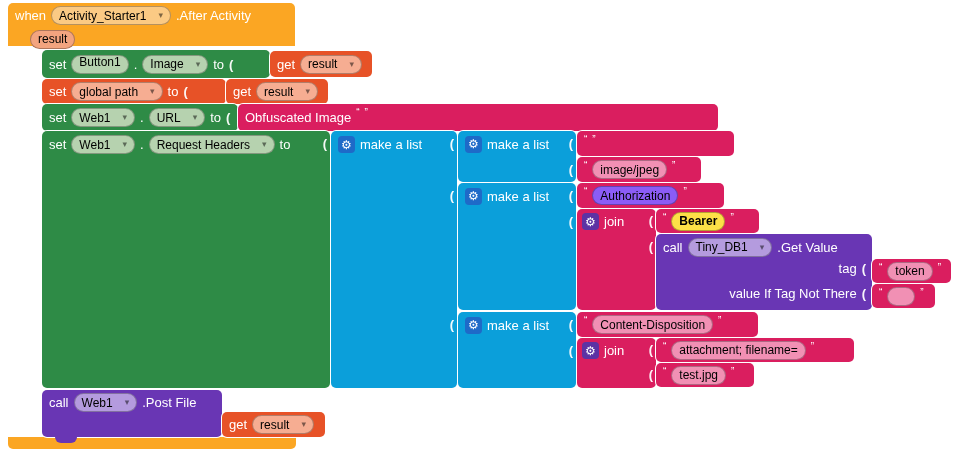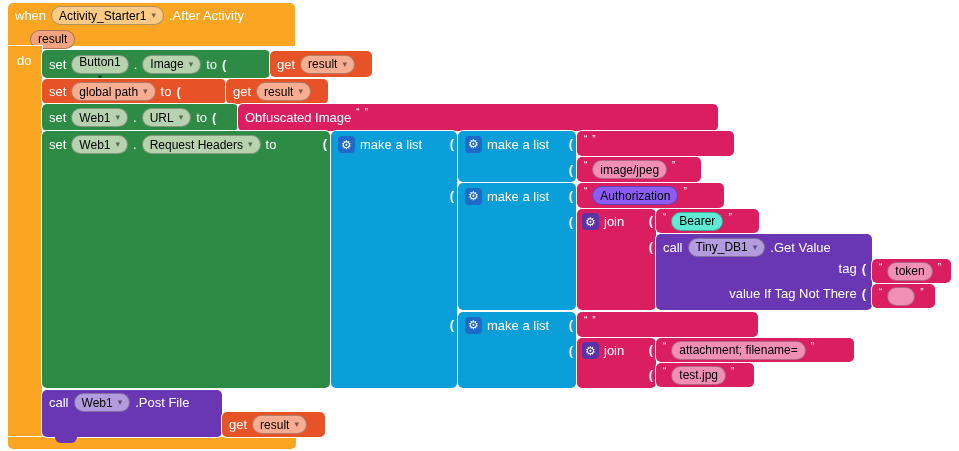--- a/index.html
+++ b/index.html
@@ -4,21 +4,21 @@
 <style>
   html,body{margin:0;padding:0;background:#fff;}
   .ws{position:relative;width:959px;height:451px;background:#fff;overflow:hidden;
       font-family:"Liberation Sans",sans-serif;text-align:right;-webkit-font-smoothing:antialiased;}
   .block{position:absolute;display:flex;align-items:center;gap:5px;color:#fff;
          font-size:13px;box-sizing:border-box;padding:0 7px;border-radius:5px;
          box-shadow:0 0 0 1px #fff;white-space:nowrap;}
   .col{flex-direction:column;align-items:stretch;justify-content:flex-start;padding:0;}
   .hrow{display:flex;align-items:center;gap:5px;padding:0 7px;height:26px;}
   .absrow{position:absolute;display:flex;align-items:center;gap:5px;}
-  .pill{display:inline-flex;align-items:center;gap:5px;height:17px;padding:0 7px;
+  .pill{display:inline-flex;align-items:center;gap:12px;height:17px;padding:0 7px;
         border-radius:10px;border:1px solid rgba(0,0,0,0.28);color:#000;font-size:12px;
         line-height:1;}
   .pill.small{min-width:12px;justify-content:center;}
   .caret{font-size:9px;color:rgba(0,0,0,0.5);line-height:1;}
   .gear{display:inline-flex;align-items:center;justify-content:center;width:17px;height:17px;
         border-radius:4px;color:#fff;font-size:12px;flex:0 0 auto;}
   .socket{color:#fff;font-weight:bold;font-size:13px;line-height:1;opacity:.95;}
   .sock-abs{position:absolute;right:3px;}
   .quote{color:#fff;font-size:10px;line-height:1;align-self:flex-start;margin-top:4px;}
   .kw{flex:0 0 auto;}
@@ -37,23 +37,20 @@
         <span class="caret">▾</span>
       </span>
       <span>.After Activity</span>
     </div>
     <div class="hrow" style="height:18px;padding-left:22px;">
       <span class="pill" style="background-color: rgb(243, 164, 127);">
         <span>result</span>
       </span>
     </div>
   </div>
-  <div class="block" style="left: 8px; top: 46px; width: 34px; height: 391px; border-radius: 0px; background-color: rgb(251, 166, 35);">
-    <span style="position:absolute;top:7px;left:9px;">do</span>
-  </div>
   <div class="block" style="left: 8px; top: 437px; width: 288px; height: 12px; border-radius: 0px 0px 5px 5px; background-color: rgb(251, 166, 35);"></div>
 
   <div class="block" style="left: 42px; top: 50px; width: 228px; height: 28px; background-color: rgb(46, 139, 70);">
     <span class="kw">set</span>
     <span class="pill" style="background-color: rgb(182, 210, 175); flex-direction: column;">
       <span>Button1</span>
       <span class="caret">▾</span>
     </span>
     <span>.</span>
     <span class="pill" style="background-color: rgb(182, 210, 175);">
@@ -174,21 +171,21 @@
   <div class="block col" style="left: 577px; top: 209px; width: 79px; height: 101px; background-color: rgb(218, 30, 95);">
     <div class="hrow" style="height:25px;padding:0 5px;">
       <span class="gear" style="background-color: rgb(92, 51, 164);">⚙</span>
       <span>join</span>
     </div>
     <span class="socket sock-abs" style="top:5px;">(</span>
     <span class="socket sock-abs" style="top:31px;">(</span>
   </div>
   <div class="block" style="left: 656px; top: 209px; width: 103px; height: 24px; background-color: rgb(218, 30, 95);">
     <span class="quote">“</span>
-    <span class="pill" style="background-color: #5eead4;">
+    <span class="pill" style="background-color: #fde047; font-weight: bold;">
       <span>Bearer</span>
     </span>
     <span class="quote">”</span>
   </div>
 
   <div class="block col" style="left: 656px; top: 234px; width: 216px; height: 76px; background-color: rgb(105, 54, 180);">
     <div class="hrow" style="height:26px;">
       <span class="kw">call</span>
       <span class="pill" style="background-color: rgb(180, 155, 222);">
         <span>Tiny_DB1</span>
@@ -223,20 +220,23 @@
   <div class="block col" style="left: 458px; top: 312px; width: 118px; height: 76px; background-color: rgb(11, 159, 218);">
     <div class="hrow" style="height:26px;">
       <span class="gear" style="background-color: rgb(30, 106, 200);">⚙</span>
       <span>make a list</span>
     </div>
     <span class="socket sock-abs" style="top:6px;">(</span>
     <span class="socket sock-abs" style="top:32px;">(</span>
   </div>
   <div class="block" style="left: 577px; top: 312px; width: 181px; height: 25px; background-color: rgb(218, 30, 95);">
     <span class="quote">“</span>
+    <span class="pill" style="background-color: rgb(241, 144, 180);">
+      <span>Content-Disposition</span>
+    </span>
     <span class="quote">”</span>
   </div>
 
   <div class="block col" style="left: 577px; top: 338px; width: 79px; height: 50px; background-color: rgb(218, 30, 95);">
     <div class="hrow" style="height:25px;padding:0 5px;">
       <span class="gear" style="background-color: rgb(92, 51, 164);">⚙</span>
       <span>join</span>
     </div>
     <span class="socket sock-abs" style="top:5px;">(</span>
     <span class="socket sock-abs" style="top:30px;">(</span>

